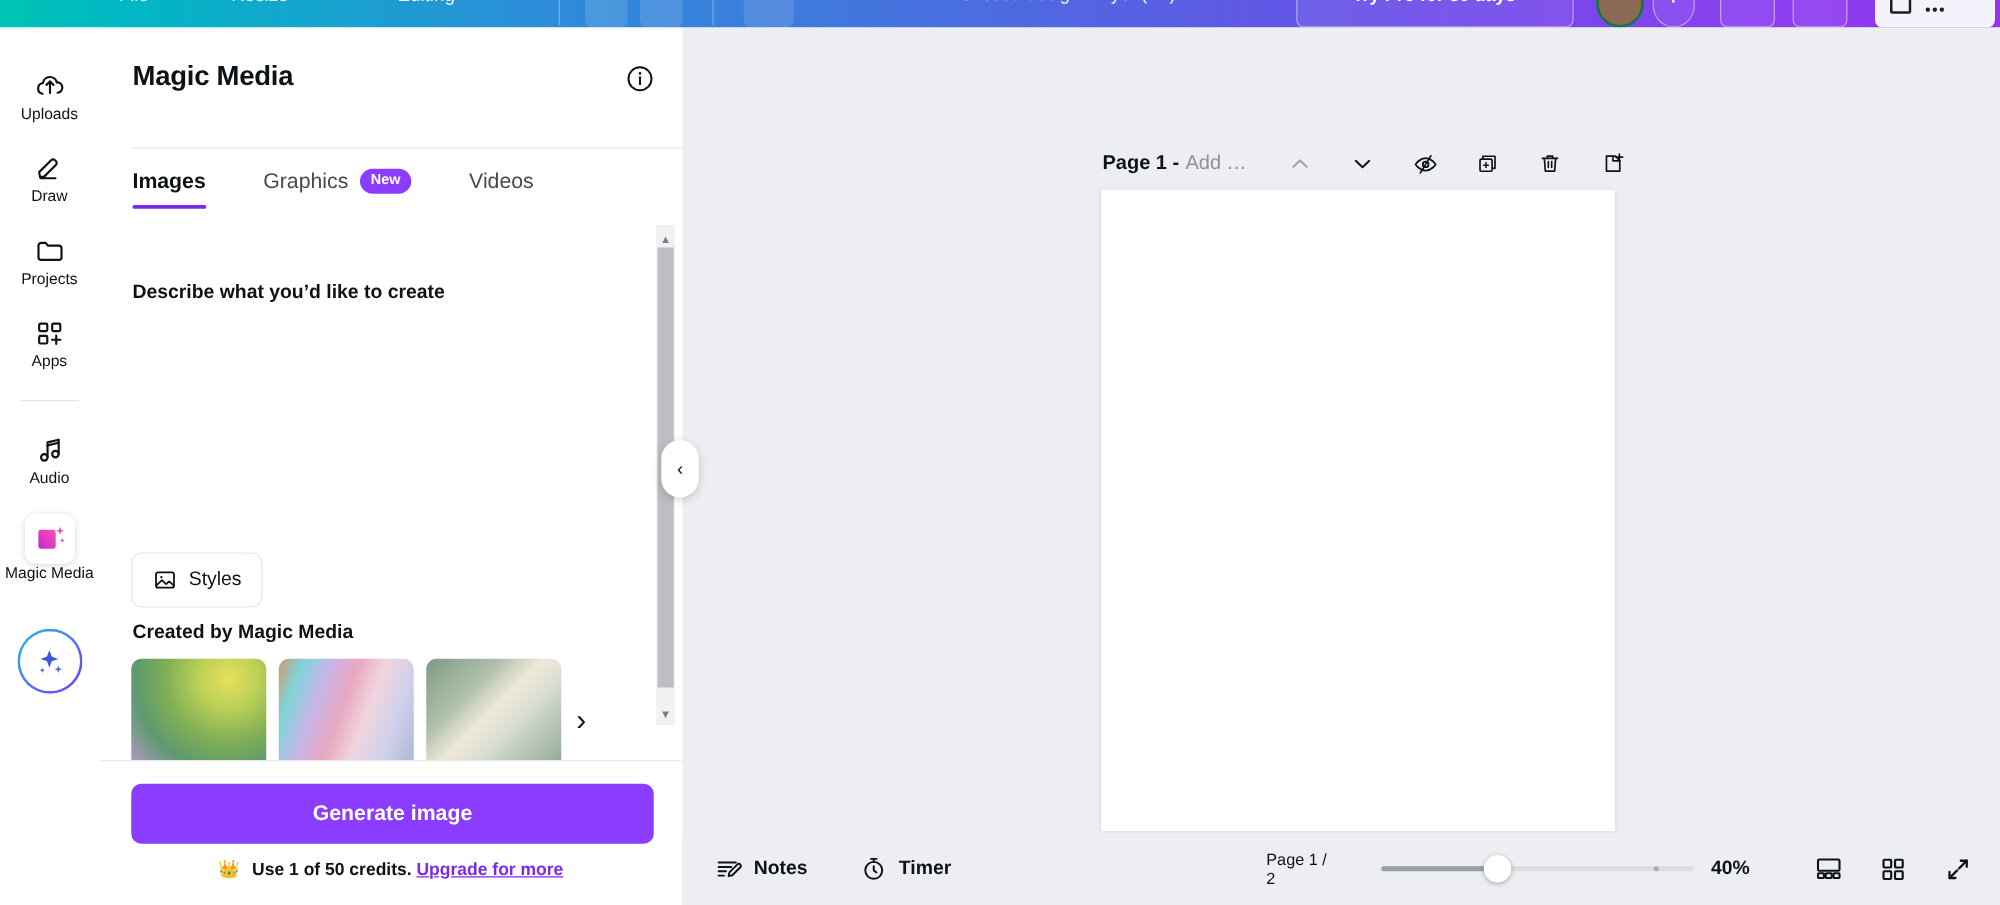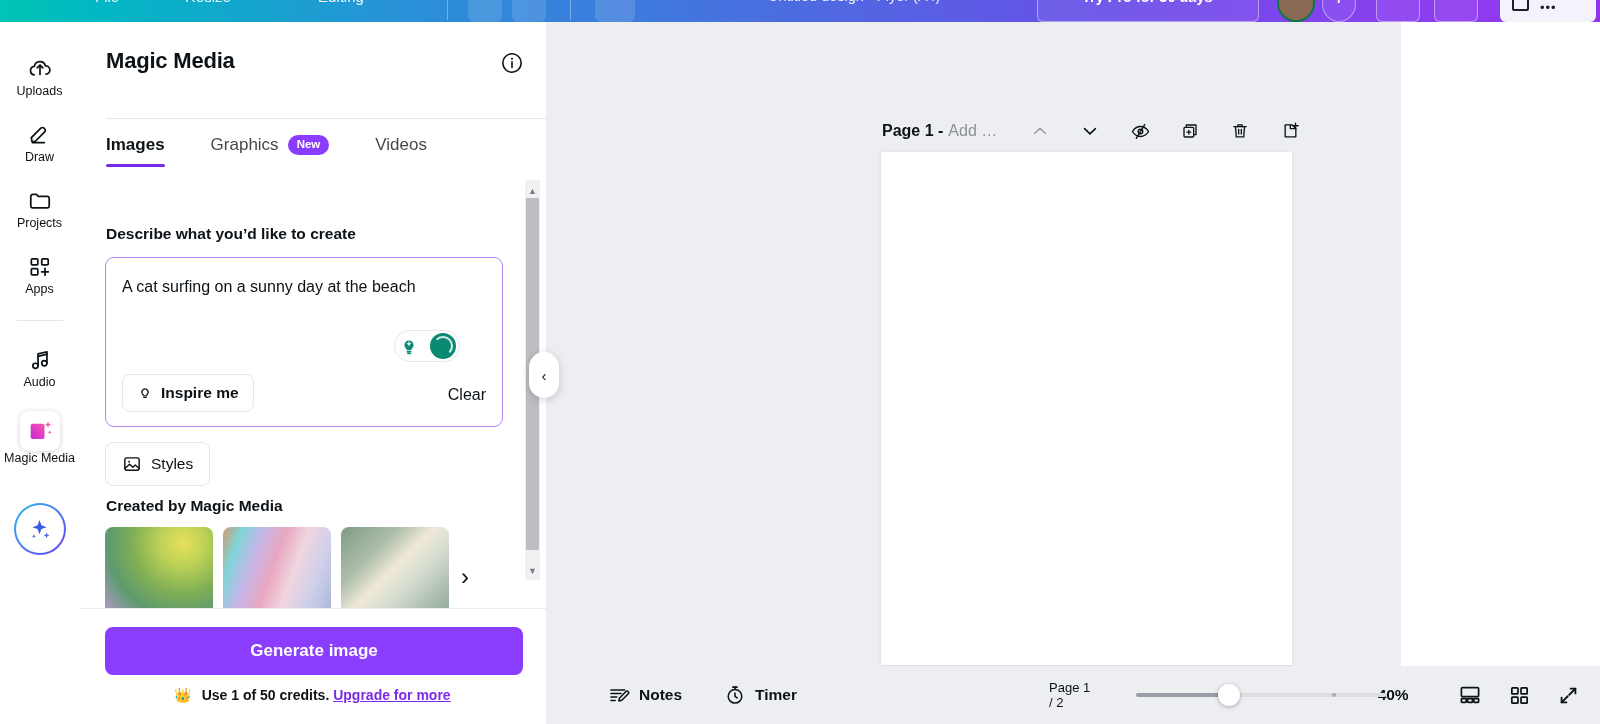--- a/index.html
+++ b/index.html
@@ -216,21 +216,21 @@
 
   .collapse-btn {
     position: absolute; left: 529px; top: 352px; width: 30px; height: 46px;
     background: #fff; border-radius: 16px; box-shadow: 0 2px 8px rgba(0,0,0,.18);
     display: flex; align-items: center; justify-content: center;
     font-size: 15px; color: #0d1216; cursor: pointer; z-index: 6;
   }
 
   
   .canvas-area {
-    position: absolute; left: 546px; top: 22px; width: 855px; height: 702px;
+    position: absolute; left: 546px; top: 22px; width: 1054px; height: 702px;
     background: #edeef2;
   }
   .page-head {
     position: absolute; left: 336px; top: 92px; display: flex; align-items: center;
     gap: 4px;
   }
   .page-head .ptitle { font-size: 16px; color: #0d1216; font-weight: 700; }
   .page-head .pname { font-size: 16px; color: #8d9096; font-weight: 400; margin-left: 1px; }
   .ph-btn {
     width: 34px; height: 34px; display: flex; align-items: center; justify-content: center;
@@ -242,21 +242,21 @@
     background: #ffffff; box-shadow: 0 1px 4px rgba(0,0,0,.10);
   }
   .page-peek {
     position: absolute; left: 335px; top: 645px; width: 411px; height: 16px;
     background: #ffffff; opacity: .55;
   }
 
   
   .bottombar {
     position: absolute; left: 546px; bottom: 0; width: 1054px; height: 58px;
-    background: #edeef2; display: flex; align-items: center; padding-left: 36px;
+    background: #edeef2; display: flex; align-items: center;
   }
   .bb-btn {
     display: flex; align-items: center; gap: 9px; cursor: pointer;
     font-size: 15.5px; color: #0d1216; font-weight: 600;
   }
   .bb-pagecount { font-size: 13px; color: #0d1216; font-weight: 400; }
   .slider { position: relative; width: 250px; height: 6px; }
   .slider .track {
     position: absolute; left: 0; top: 1px; width: 250px; height: 4px;
     background: #dcdde1; border-radius: 3px;
@@ -418,42 +418,20 @@
       </div>
       <div class="tab">
         <span>Videos</span>
       </div>
     </div>
 
     <div class="panel-body">
 
       <div class="section-label" style="top:28px">Describe what you’d like to create</div>
 
-      <div class="prompt-box">
-        <div class="prompt-text" title="Describe what you’d like to create">A cat surfing on a sunny day at the beach</div>
-
-        <div class="ai-toggle">
-          <svg width="22" height="22" viewBox="0 0 24 24" fill="none" stroke="#0a8a73" stroke-width="1.8" stroke-linecap="round" stroke-linejoin="round">
-            <path d="M8.3 14.3a5 5 0 1 1 7.4 0c-.7.8-1.1 1.5-1.2 2.4H9.5c-.1-.9-.5-1.6-1.2-2.4z" fill="#0a8a73" stroke="none"></path>
-            <path d="M12 6.6l.85 2.1 2.1.85-2.1.85L12 12.5l-.85-2.1-2.1-.85 2.1-.85z" fill="#fff" stroke="none"></path>
-            <path d="M10.1 18.3h3.8M10.7 20.2h2.6"></path>
-          </svg>
-          <div class="knob"></div>
-        </div>
-
-        <div class="inspire-btn">
-          <svg width="16" height="16" viewBox="0 0 24 24" fill="none" stroke="#0d1216" stroke-width="1.8" stroke-linecap="round">
-            <path d="M8.6 13.9a4.6 4.6 0 1 1 6.8 0c-.7.8-1 1.4-1.1 2.2H9.7c-.1-.8-.4-1.4-1.1-2.2z"></path>
-            <path d="M10 18.5h4"></path>
-          </svg>
-          <span>Inspire me</span>
-        </div>
-
-        <button class="clear-btn">Clear</button>
-      </div>
 
       <div class="chip-row">
         <div class="chip">
           <svg width="20" height="20" viewBox="0 0 24 24" fill="none" stroke="#0d1216" stroke-width="1.7" stroke-linecap="round" stroke-linejoin="round">
             <rect x="3.4" y="4.6" width="17.2" height="14.8" rx="2.2"></rect>
             <circle cx="8.5" cy="9.3" r="1.1" fill="#0d1216" stroke="none"></circle>
             <path d="M3.8 17.2l5.3-5 4 3.8 2.9-2.7 4.6 4.1"></path>
           </svg>
           <span>Styles</span>
         </div>

